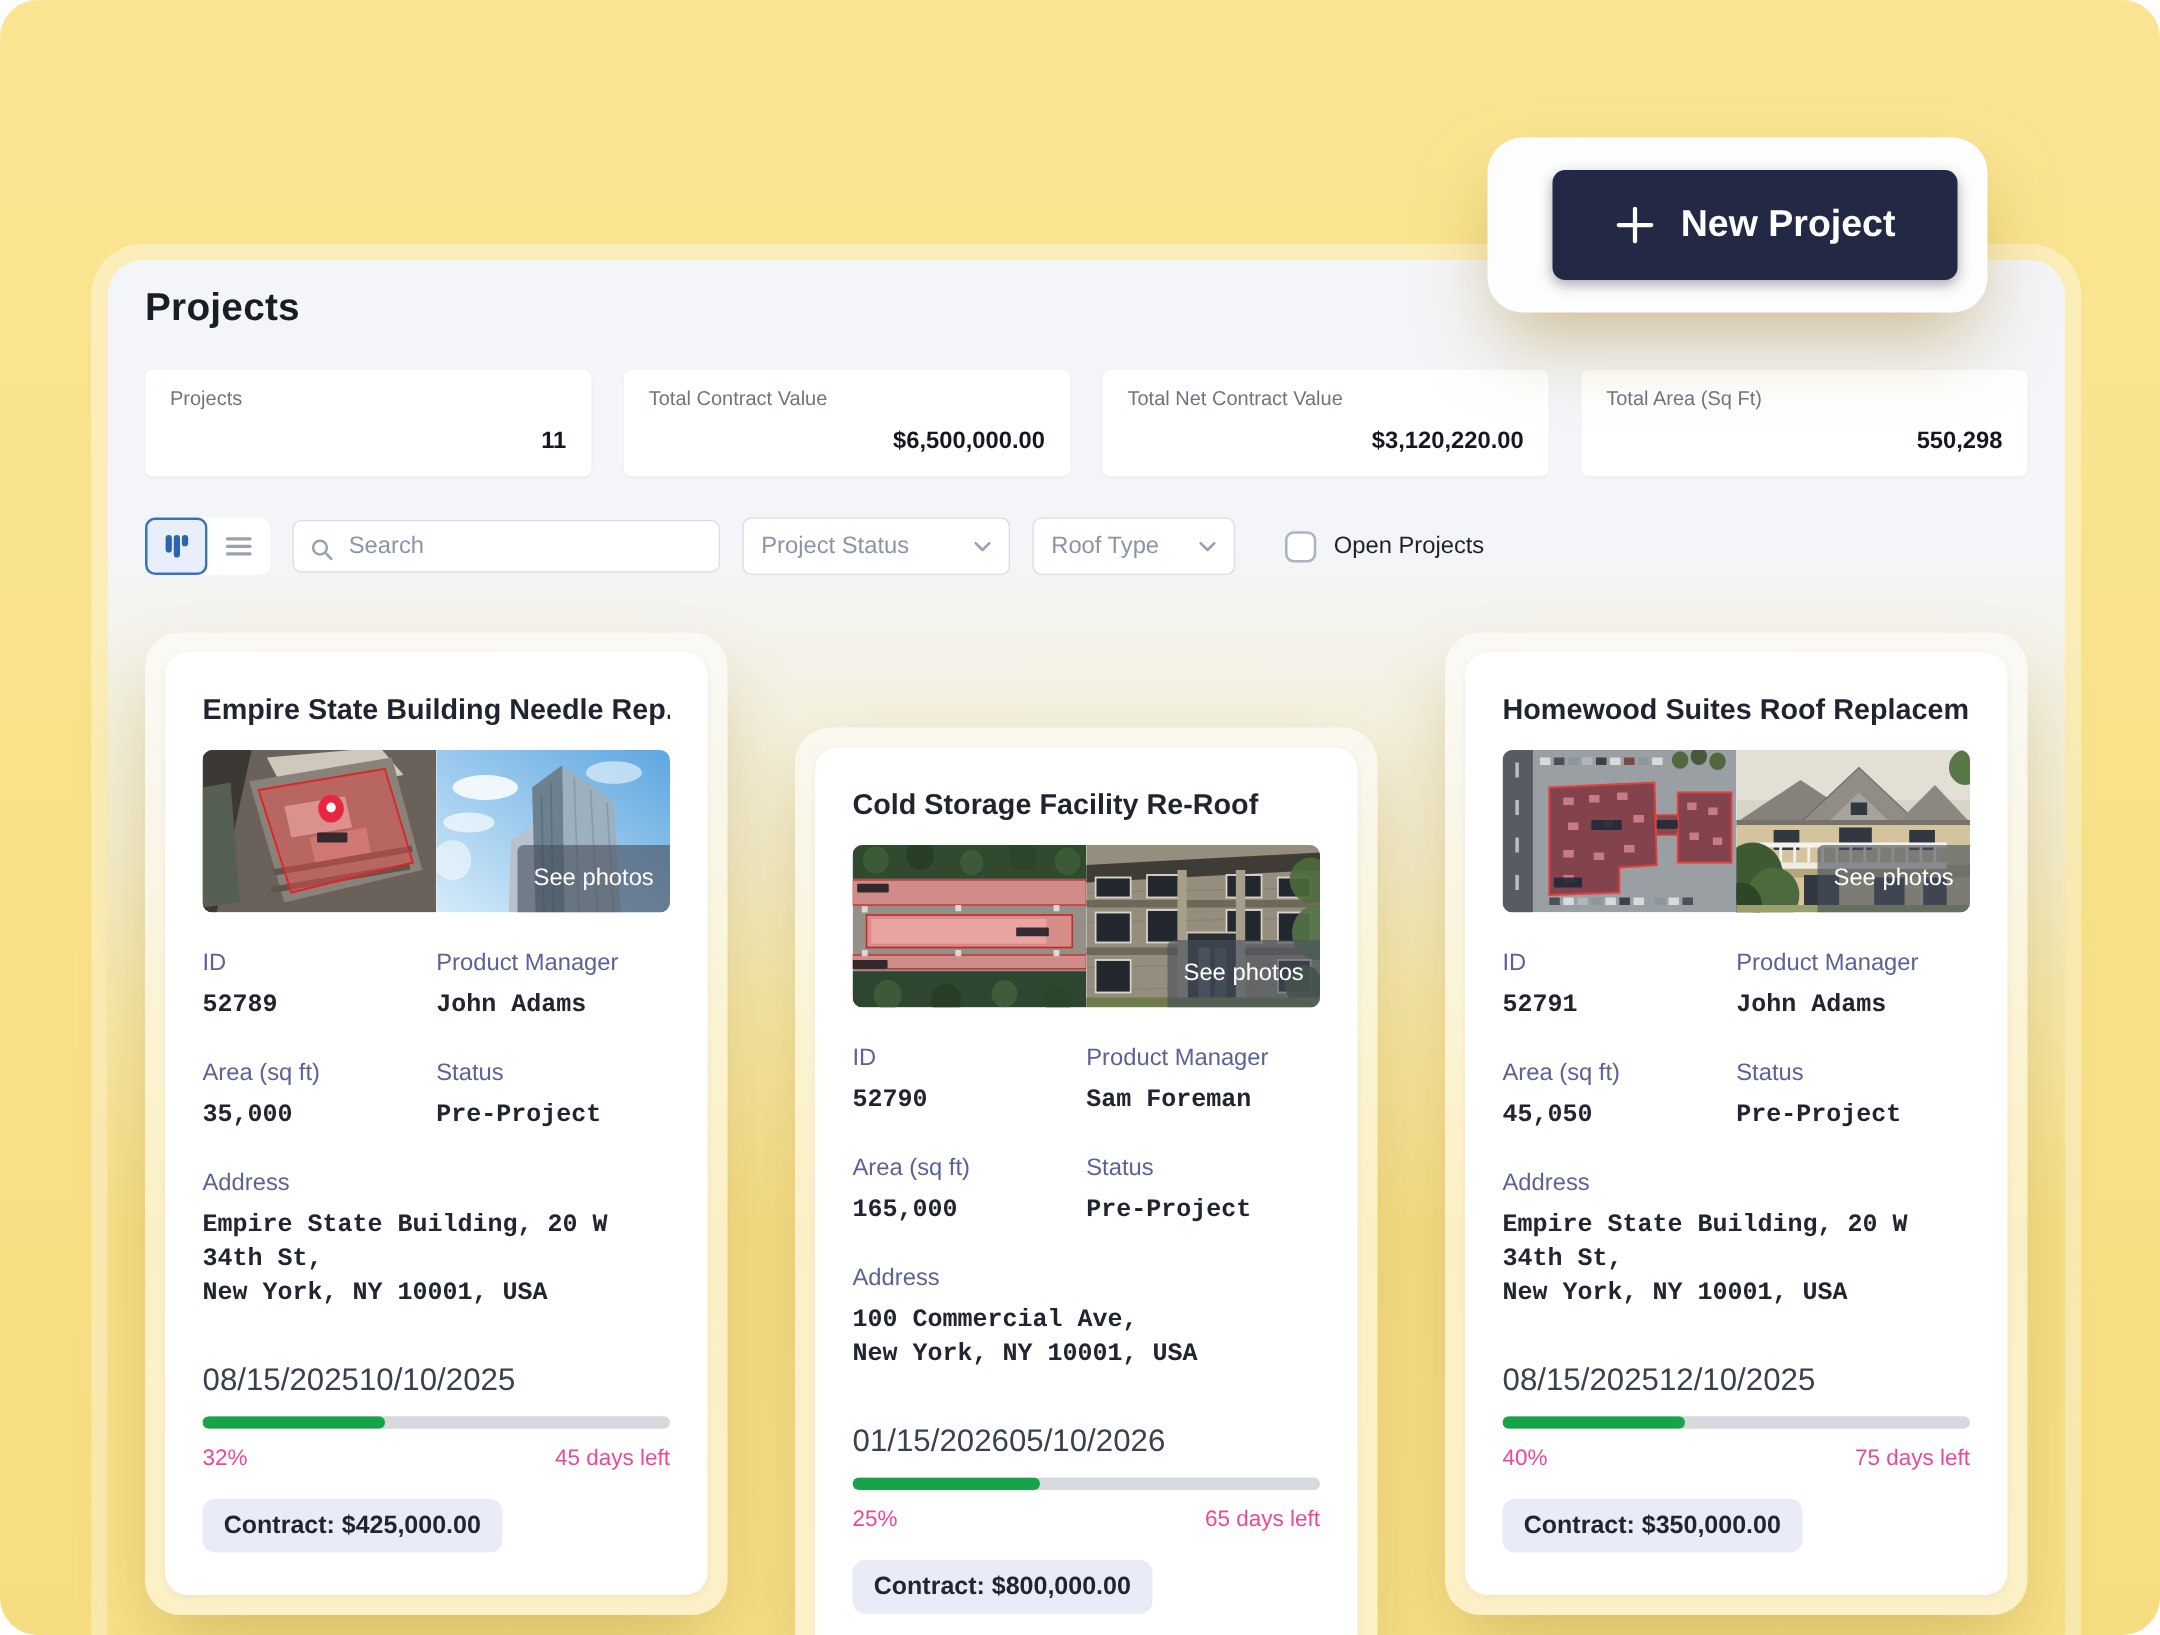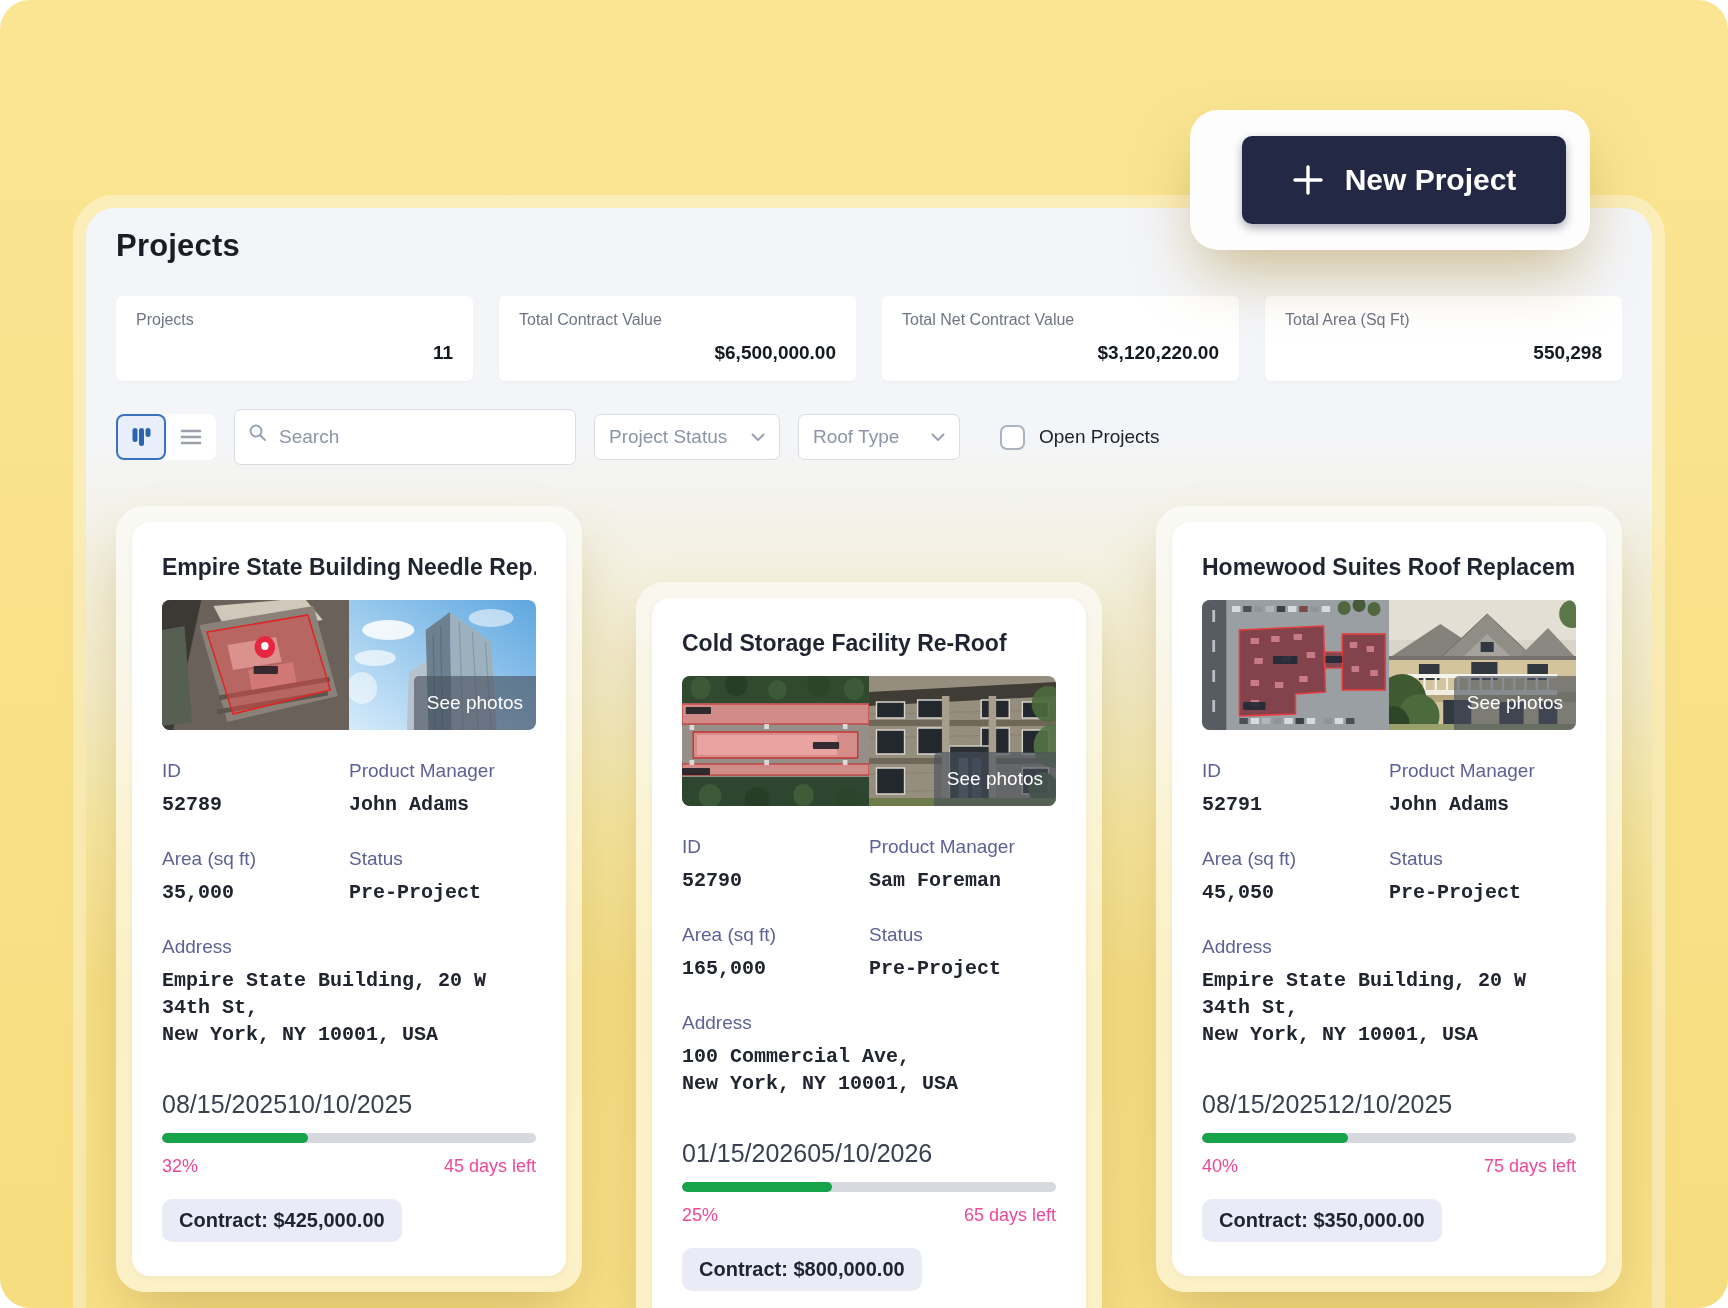--- a/index.html
+++ b/index.html
@@ -17,31 +17,31 @@
   .stats{display:flex;gap:26px;margin-top:32px;}
   .stat{flex:1;background:#fff;border-radius:6px;padding:15px 20px 17px;box-shadow:0 1px 2px rgba(31,41,55,.04);}
   .stat-label{font-size:16px;color:#6e7582;}
   .stat-value{margin-top:13px;font-size:19px;font-weight:700;color:#14181f;text-align:right;}
   
   .filters{display:flex;align-items:center;gap:18px;margin-top:33px;height:46px;}
   .view-toggle{display:flex;background:#fff;border-radius:8px;}
   .vt{width:50px;height:46px;border:1px solid transparent;border-radius:8px;background:#fff;
       display:flex;align-items:center;justify-content:center;cursor:pointer;padding:0;}
   .vt.active{background:#e9effa;border:2px solid #3a72bb;}
-  .inp{height:56px;border:1px solid #d8dce3;border-radius:7px;background:#fff;font-size:19px;color:#2a3140;
+  .inp{height:42px;border:1px solid #d8dce3;border-radius:7px;background:#fff;font-size:19px;color:#2a3140;
        font-family:"Liberation Sans",sans-serif;box-sizing:border-box;}
   .inp::placeholder{color:#8b95a7;}
   .search-box{position:relative;width:342px;}
   .search-box input{width:100%;padding:0 14px 0 44px;}
   .search-box .s-icon{position:absolute;left:14px;top:14px;}
   .pm-input{width:210px;padding:0 14px;}
   .select{height:46px;box-sizing:border-box;border:1px solid #d8dce3;border-radius:7px;background:#fff;
     display:flex;align-items:center;justify-content:space-between;padding:0 14px;cursor:pointer;}
   .select span{font-size:19px;color:#8b95a7;}
-  .sel-status{width:186px;}
+  .sel-status{width:214px;}
   .sel-roof{width:162px;}
   .cb-row{display:flex;align-items:center;gap:14px;margin-left:22px;cursor:pointer;}
   .checkbox{width:25px;height:25px;border:2px solid #aab3c0;border-radius:7px;background:#fff;box-sizing:border-box;}
   .cb-label{font-size:19px;color:#1c212b;}
   
   .cards{display:flex;justify-content:space-between;margin-top:46px;align-items:flex-start;}
   .card-wrap{width:466px;box-sizing:border-box;border-radius:28px;padding:16px;background:rgba(255,255,255,.52);
     box-shadow:0 30px 60px -12px rgba(170,138,55,.45);}
   .card-wrap.offset{margin-top:76px;}
   .card{background:#fff;border-radius:18px;padding:32px 30px 34px;box-shadow:0 2px 6px rgba(31,41,55,.05);cursor:pointer;}

